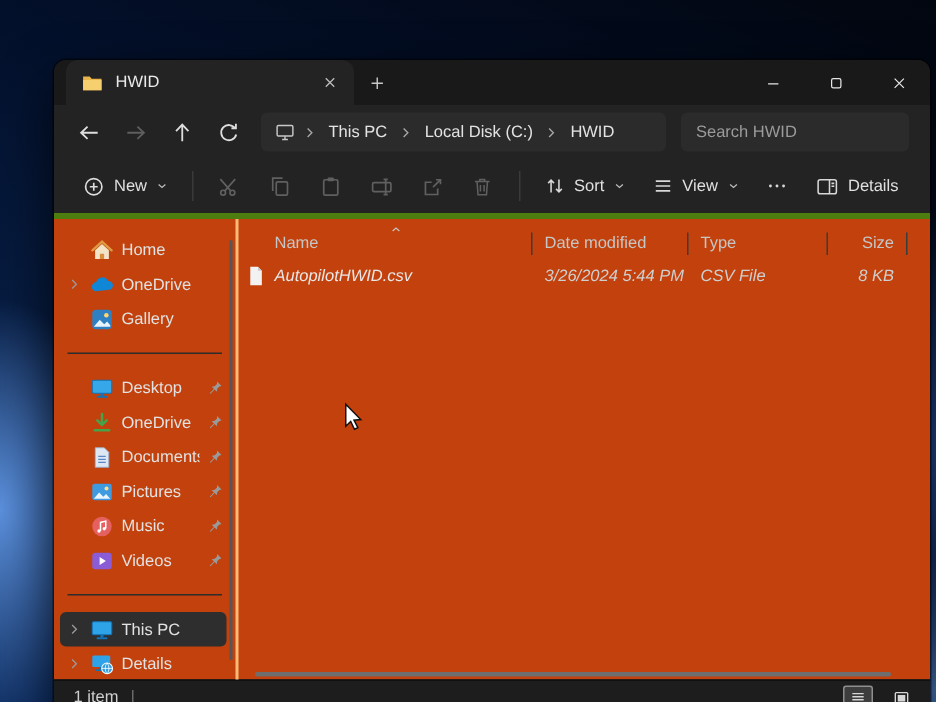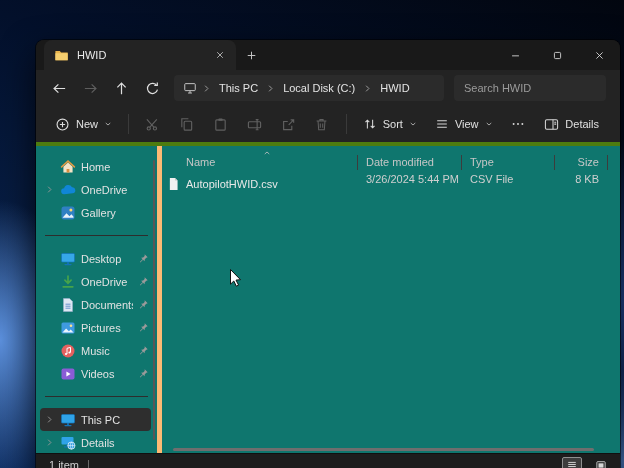--- a/index.html
+++ b/index.html
@@ -39,42 +39,42 @@
   .searchbox input::placeholder{color:#9b9b9b;}
   
   .toolbar{height:36px;flex:none;background:#232323;display:flex;align-items:center;padding:0 12px 0 10px;
     border-bottom:4px solid #4d7c0f;}
   .tb-btn{display:flex;align-items:center;gap:6px;height:28px;padding:0 9px;border-radius:4px;color:#e0e0e0;
     background:transparent;border:none;font:11px "Liberation Sans",sans-serif;cursor:default;}
   .tb-iconbtn{width:34px;height:28px;border-radius:4px;}
   .tb-div{width:1px;height:20px;background:#3a3a3a;margin:0 7px;flex:none;}
   .tb-spacer{flex:1;}
   
-  .content{flex:1;display:flex;min-height:0;background:#0f766e;}
+  .content{flex:1;display:flex;min-height:0;background:#c2410c;}
   .sidebar{width:121px;flex:none;position:relative;padding-top:9px;}
   .side-item{height:23px;display:flex;align-items:center;gap:5px;margin:0 6px 0 4px;padding:0 2px 0 3px;
     border-radius:4px;color:#e2e2e2;}
   .side-item.selected{background:#2e2e2e;}
   .side-chev{width:12px;flex:none;display:flex;justify-content:center;}
   .side-icon{width:16px;height:16px;flex:none;}
   .side-lbl{flex:1;white-space:nowrap;overflow:hidden;}
   .side-pin{width:11px;flex:none;display:flex;}
   .side-sep{height:1px;background:#2d2d2d;margin:11px 9px;}
   .side-scrollbar{position:absolute;right:2px;top:14px;bottom:13px;width:2px;background:#575757;border-radius:1px;}
   
-  .filepane{flex:1;border-left:5px solid #fdba74;position:relative;padding-top:5px;min-width:0;}
+  .filepane{flex:1;border-left:2px solid #fdba74;position:relative;padding-top:5px;min-width:0;}
   .cols{display:flex;align-items:center;height:22px;color:#c6c6c6;position:relative;}
   .col{display:flex;align-items:center;height:100%;flex:none;}
   .col-name{width:195px;padding-left:24px;box-sizing:border-box;}
   .col-date{width:103px;padding-left:8px;box-sizing:border-box;}
   .col-type{width:92px;padding-left:8px;box-sizing:border-box;text-align:right;}
   .col-size{width:52px;justify-content:flex-end;padding-right:8px;box-sizing:border-box;}
   .col-div{width:1px;height:15px;background:#3c3c3c;flex:none;}
   .sort-ind{position:absolute;left:101px;top:-2px;}
-  .file-row{display:flex;height:21px;}
+  .file-row{display:flex;align-items:center;height:21px;font-style:italic;}
   .cell{flex:none;box-sizing:border-box;white-space:nowrap;overflow:hidden;}
   .cell-name{width:196px;display:flex;align-items:center;gap:6px;padding-left:5px;color:#e8e8e8;}
   .cell-date{width:104px;padding-left:8px;color:#cfcfcf;}
   .cell-type{width:93px;padding-left:8px;color:#cfcfcf;}
   .cell-size{width:52px;text-align:right;padding-right:8px;color:#cfcfcf;}
   .hscroll{position:absolute;left:11px;right:26px;bottom:2px;height:3px;background:#6e6e6e;border-radius:2px;}
   
   .statusbar{height:22px;flex:none;background:#1d1d1d;border-top:1px solid #101010;
     display:flex;align-items:center;padding:0 9px 0 13px;gap:9px;color:#cfcfcf;}
   .status-div{width:1px;height:11px;background:#6a6a6a;flex:none;}

